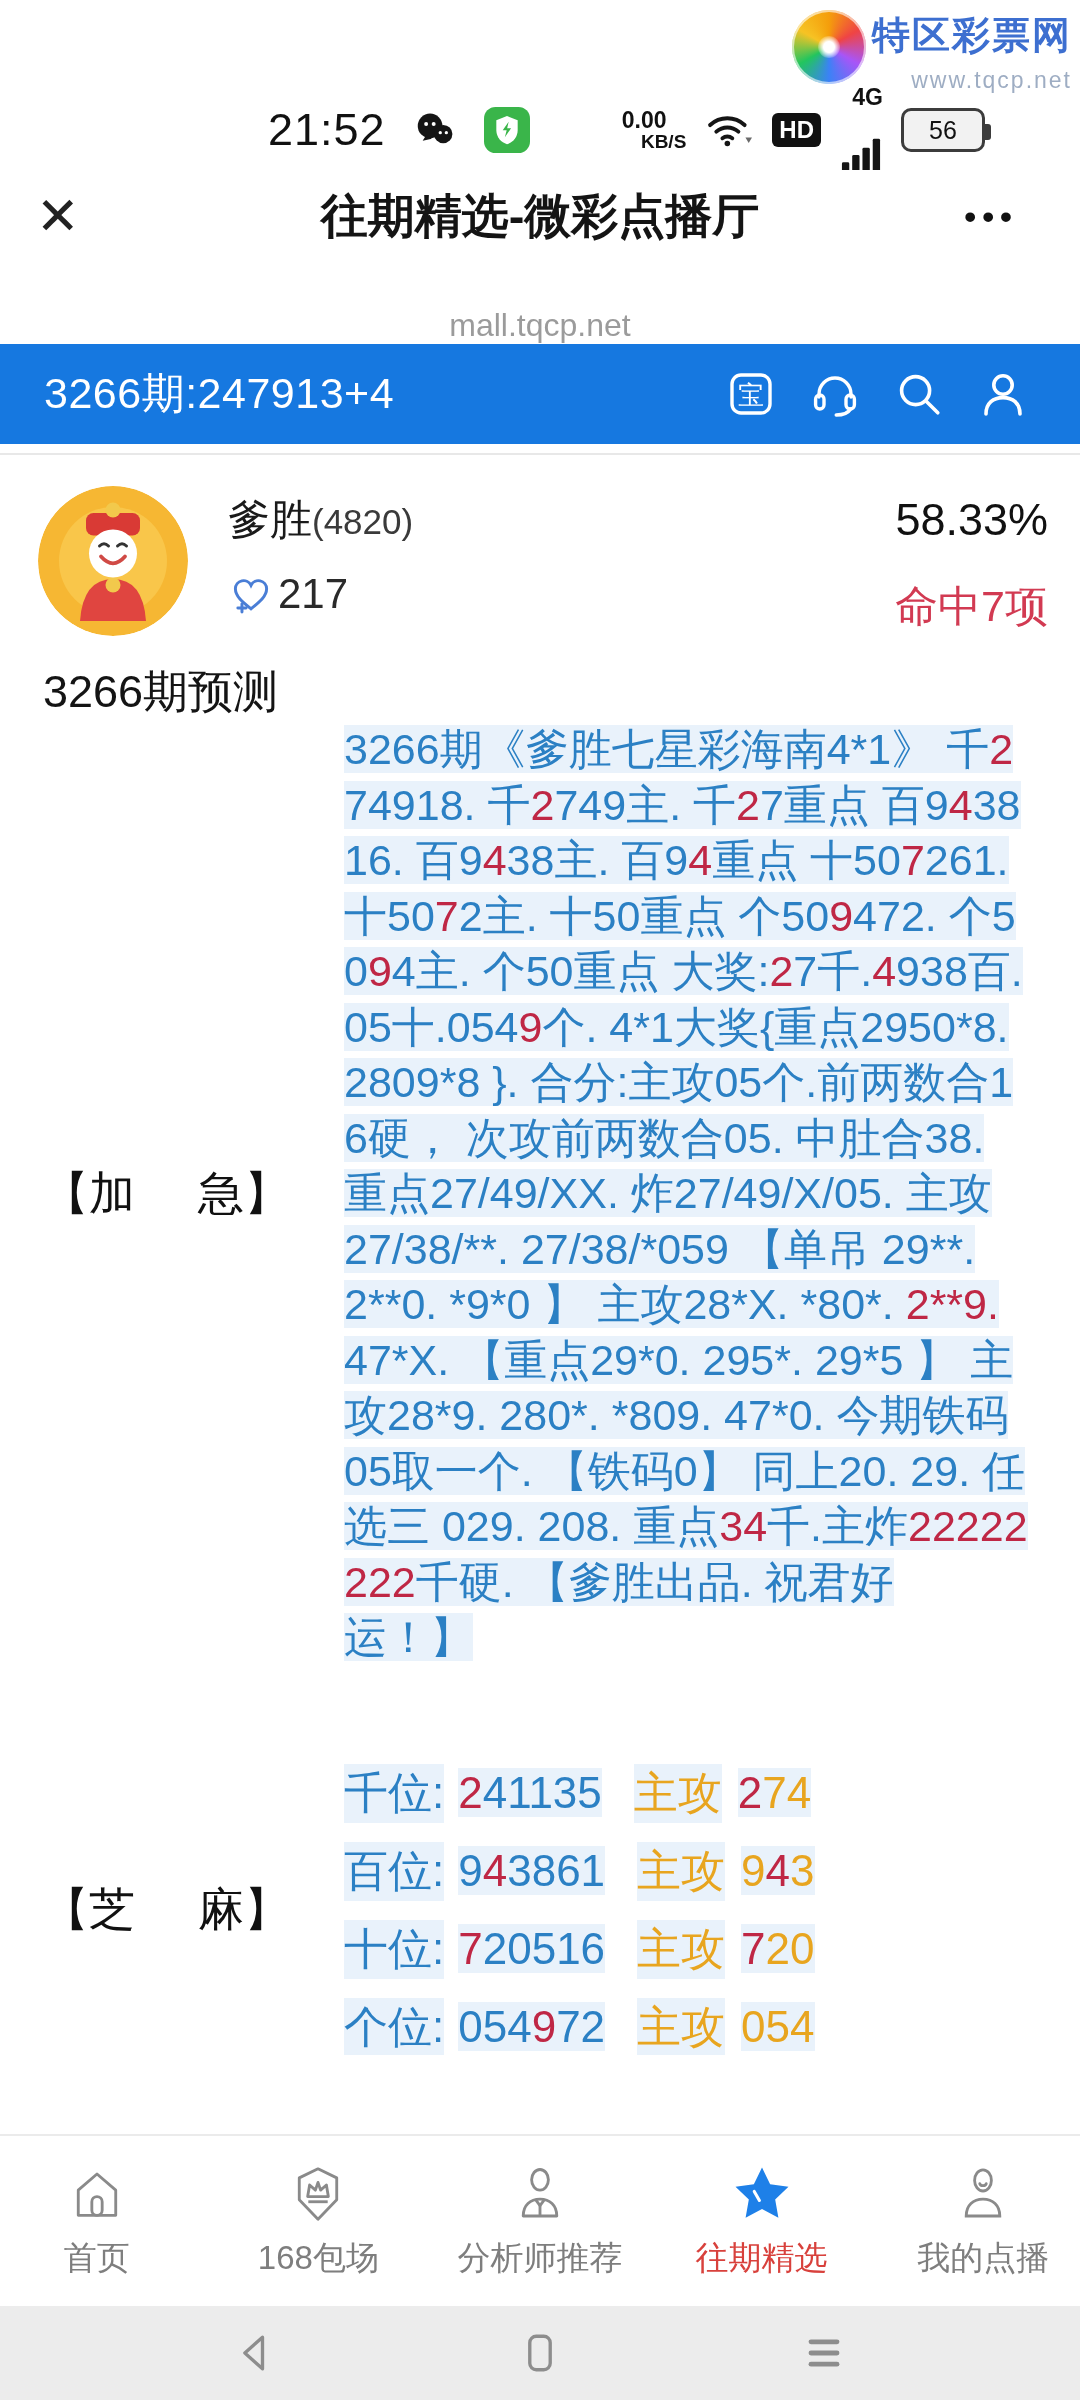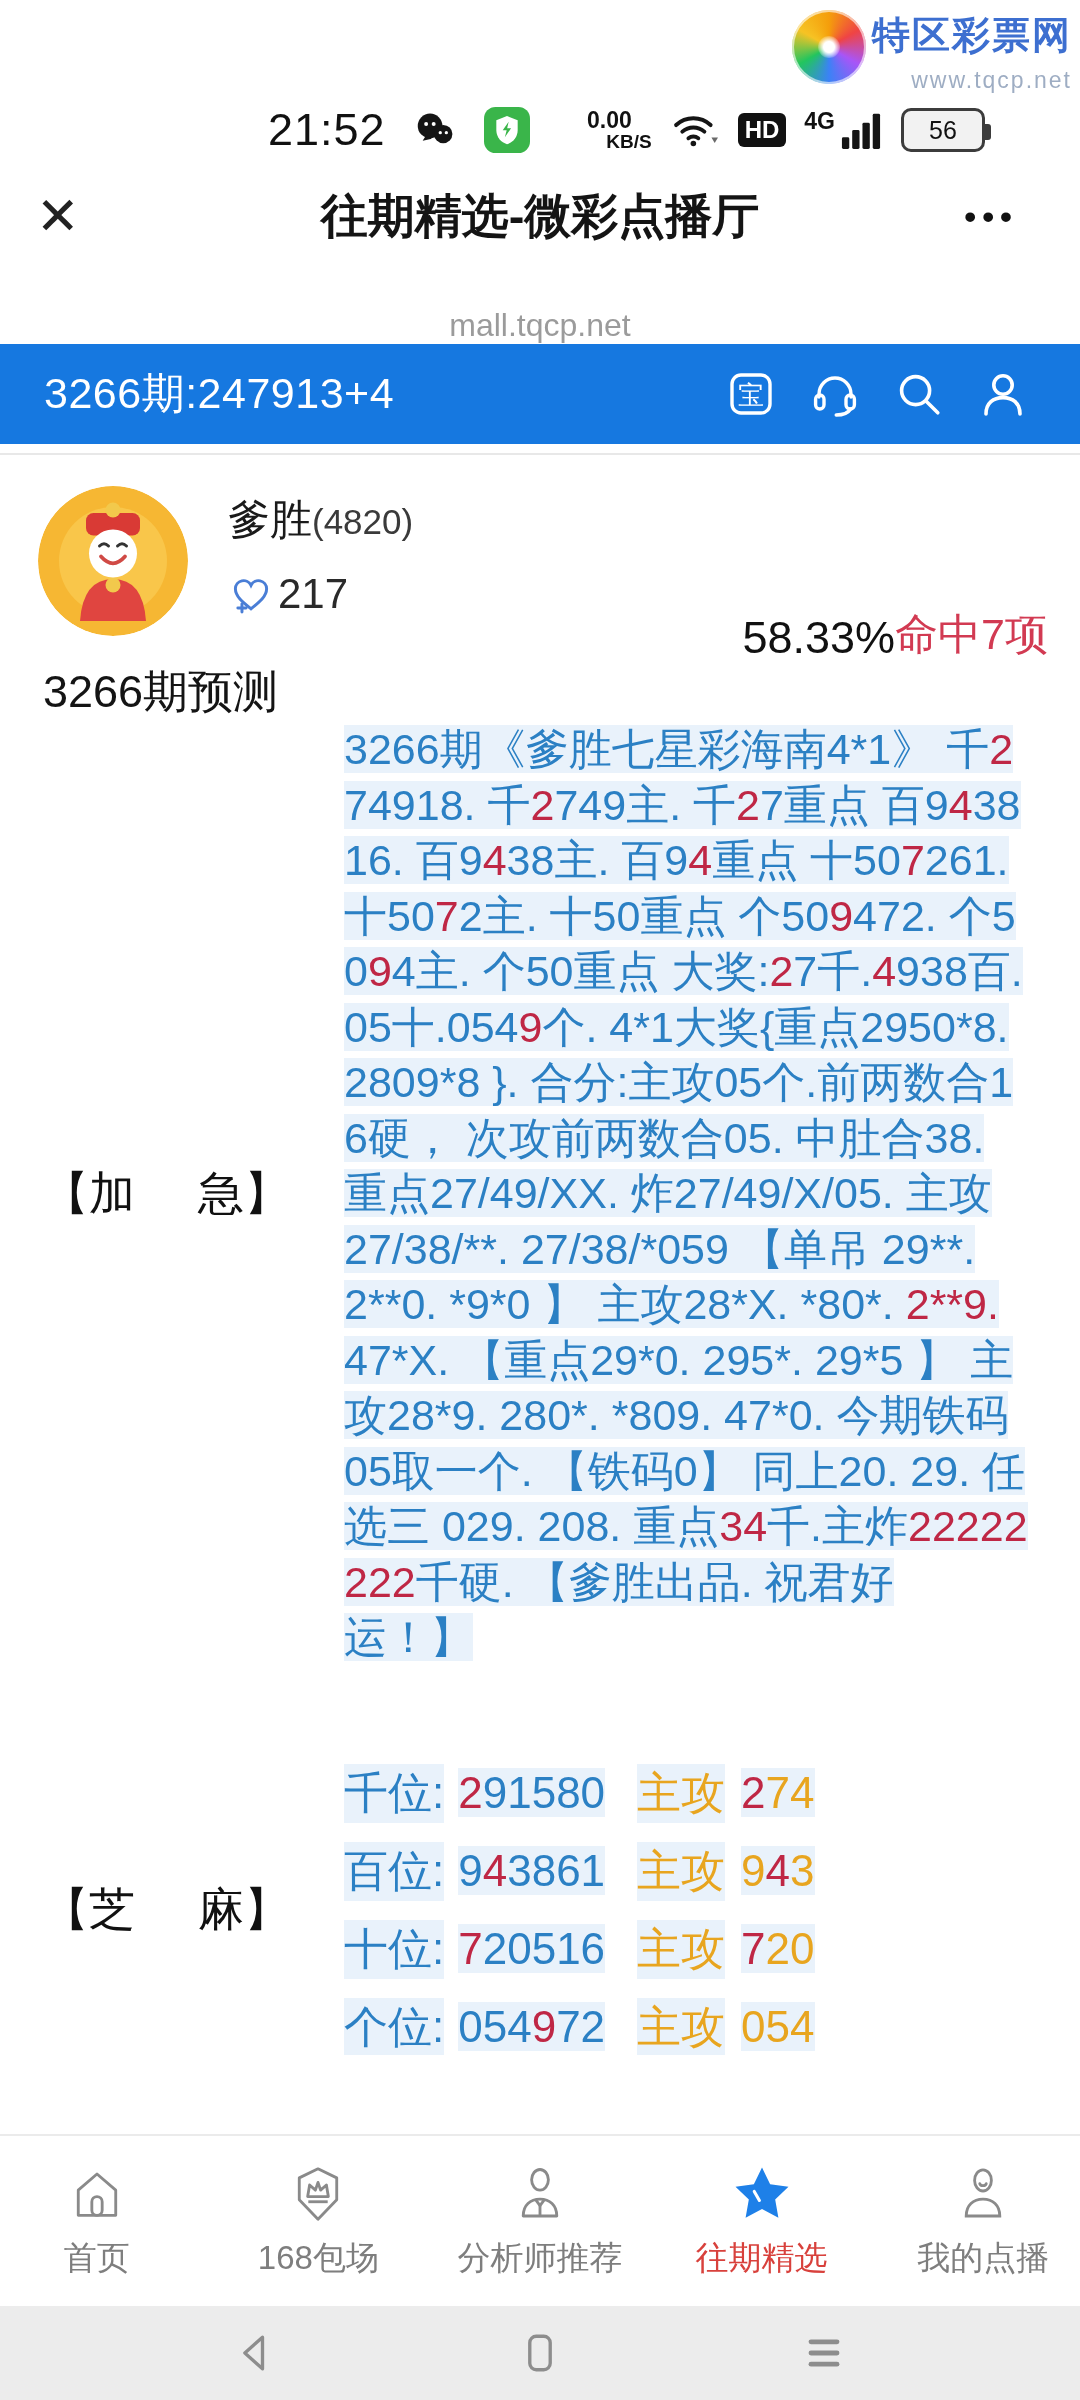--- a/index.html
+++ b/index.html
@@ -14,21 +14,21 @@
   
   .status-bar{height:170px;position:relative;background:#fff;flex:none;}
   .status-row{position:absolute;left:0;right:0;top:98px;height:64px;display:flex;align-items:center;}
   .st-time{margin-left:268px;font-size:45px;font-weight:500;color:#111;letter-spacing:1px;}
   .st-ic{margin-left:26px;display:flex;align-items:center;}
   .st-right{position:absolute;right:95px;top:0;height:64px;display:flex;align-items:center;gap:18px;}
   .kbps{display:flex;flex-direction:column;align-items:center;line-height:1;color:#111;}
   .kbps b{font-size:23px;font-weight:700;}
   .kbps span{font-size:19px;font-weight:700;margin-left:39px;}
   .hd-badge{background:#111;color:#fff;font-size:24px;font-weight:700;border-radius:6px;padding:3px 7px;}
-  .sig{display:flex;align-items:flex-start;gap:4px;}
+  .sig{display:flex;align-items:flex-end;gap:4px;flex-direction:column;}
   .sig .gtxt{font-size:23px;font-weight:700;color:#111;margin-bottom:18px;}
   .battery{position:relative;width:84px;height:44px;border:3px solid #3c3c3c;border-radius:10px;
            display:flex;align-items:center;justify-content:center;font-size:25px;color:#111;background:#f2f2f2;}
   .battery::after{content:"";position:absolute;right:-9px;top:13px;width:6px;height:16px;background:#3c3c3c;border-radius:0 3px 3px 0;}
   
   .watermark{position:absolute;top:10px;right:8px;display:flex;align-items:flex-start;z-index:5;}
   .wm-logo{width:74px;height:74px;border-radius:50%;
      background:conic-gradient(#f59e0b,#ef4444,#a855f7,#3b82f6,#22c55e,#f6c324,#f59e0b);
      position:relative;flex:none;box-shadow:0 0 0 2px rgba(255,255,255,.6) inset;}
   .wm-logo::after{content:"";position:absolute;left:26px;top:26px;width:22px;height:22px;border-radius:50%;
@@ -56,21 +56,21 @@
 
   
   .user-card{height:198px;display:flex;flex:none;padding:20px 32px 0 38px;background:#fff;}
   .avatar{width:150px;height:150px;border-radius:50%;overflow:hidden;flex:none;}
   .uc-info{margin-left:40px;display:flex;flex-direction:column;}
   .uc-name-row{display:flex;align-items:baseline;margin-top:6px;}
   .uc-name{font-size:42px;color:#1a1a1a;font-weight:500;}
   .uc-id{font-size:35px;color:#3a3a3a;}
   .uc-like-row{display:flex;align-items:center;margin-top:22px;}
   .uc-like-count{font-size:42px;color:#2a2a2a;margin-left:4px;}
-  .uc-stats{margin-left:auto;display:flex;flex-direction:row;align-items:flex-end;}
+  .uc-stats{margin-left:auto;display:flex;flex-direction:column;align-items:flex-end;}
   .uc-rate{font-size:45px;color:#111;margin-top:8px;}
   .uc-hits{font-size:43px;color:var(--hit);margin-top:32px;}
 
   
   .heading{height:58px;flex:none;display:flex;align-items:flex-end;padding-left:43px;
            font-size:45px;color:#141414;font-weight:500;background:#fff;}
 
   
   .content-row{display:flex;flex:none;background:#fff;}
   .label-col{width:344px;flex:none;display:flex;align-items:center;}
@@ -282,21 +282,21 @@
   <div class="sesame-block">
     <div class="label-col">
       <div class="bracket-label">
         <span>【芝</span>
         <span>麻】</span>
       </div>
     </div>
     <div class="text-col">
         <div class="s-row">
           <span class="s-pos seg">千位:</span>
-          <span class="s-val"><span class="seg c-r">2</span><span class="seg c-b">91580</span></span>
+          <span class="s-val"><span class="seg c-r">2</span><span class="seg c-b">41135</span></span>
           <span class="s-atk-label seg">主攻</span>
           <span class="s-atk"><span class="seg c-r">2</span><span class="seg c-o">74</span></span>
         </div>
         <div class="s-row">
           <span class="s-pos seg">百位:</span>
           <span class="s-val"><span class="seg c-b">9</span><span class="seg c-r">4</span><span class="seg c-b">3861</span></span>
           <span class="s-atk-label seg">主攻</span>
           <span class="s-atk"><span class="seg c-o">9</span><span class="seg c-r">4</span><span class="seg c-o">3</span></span>
         </div>
         <div class="s-row">

